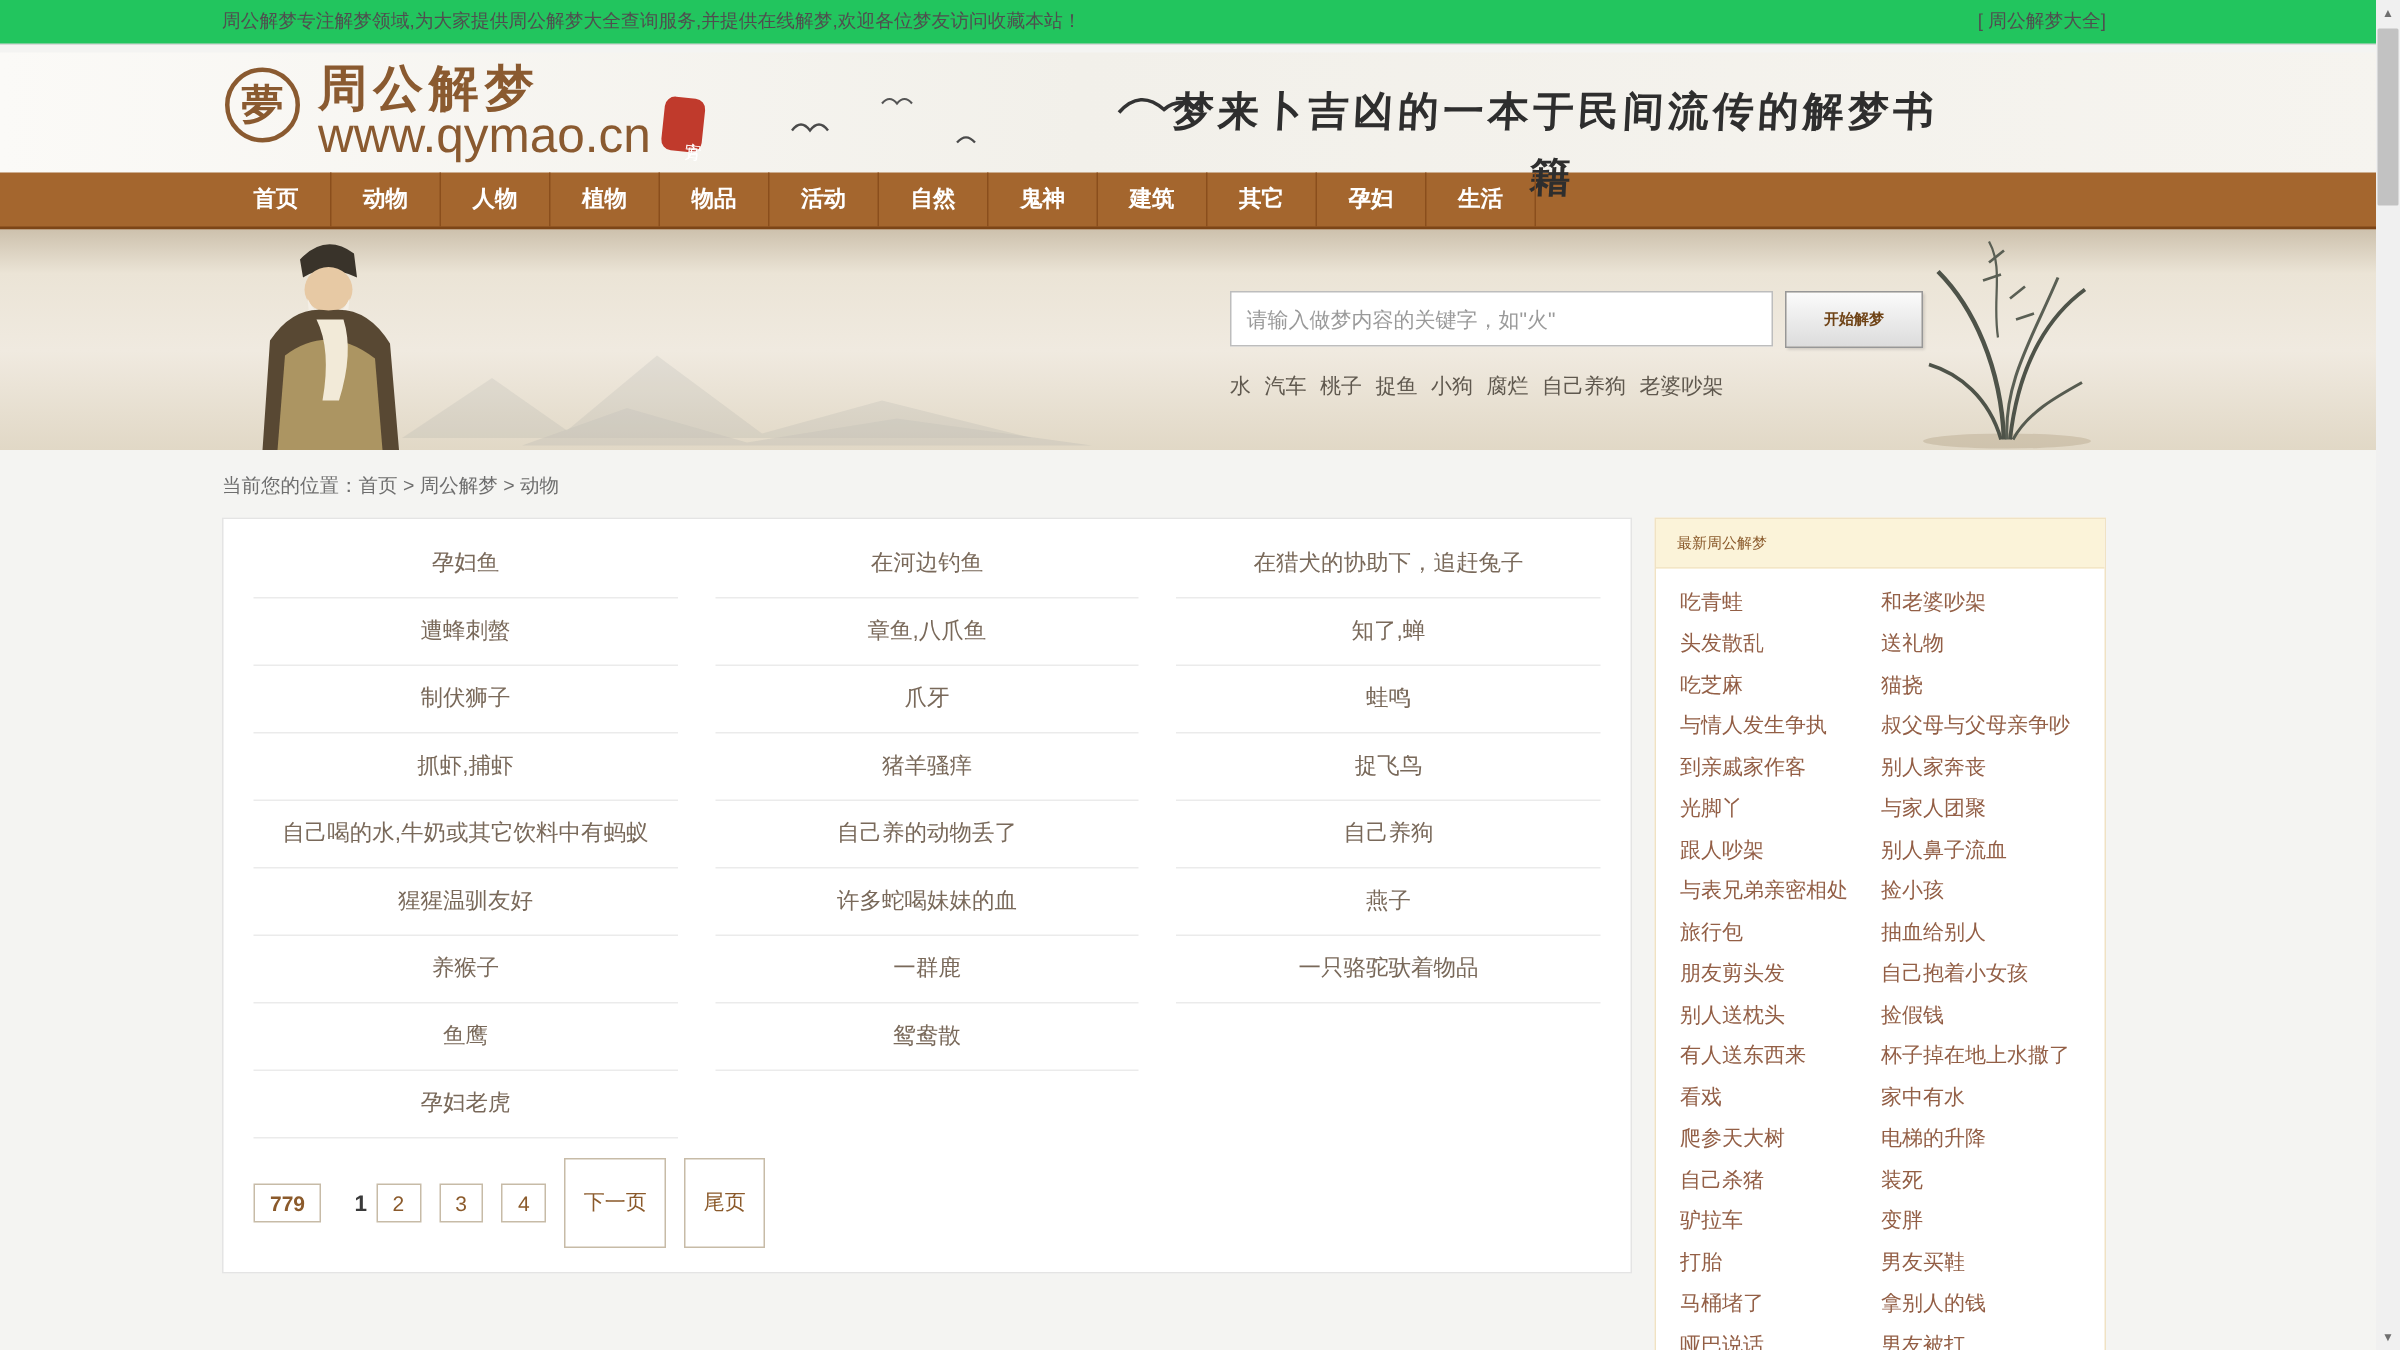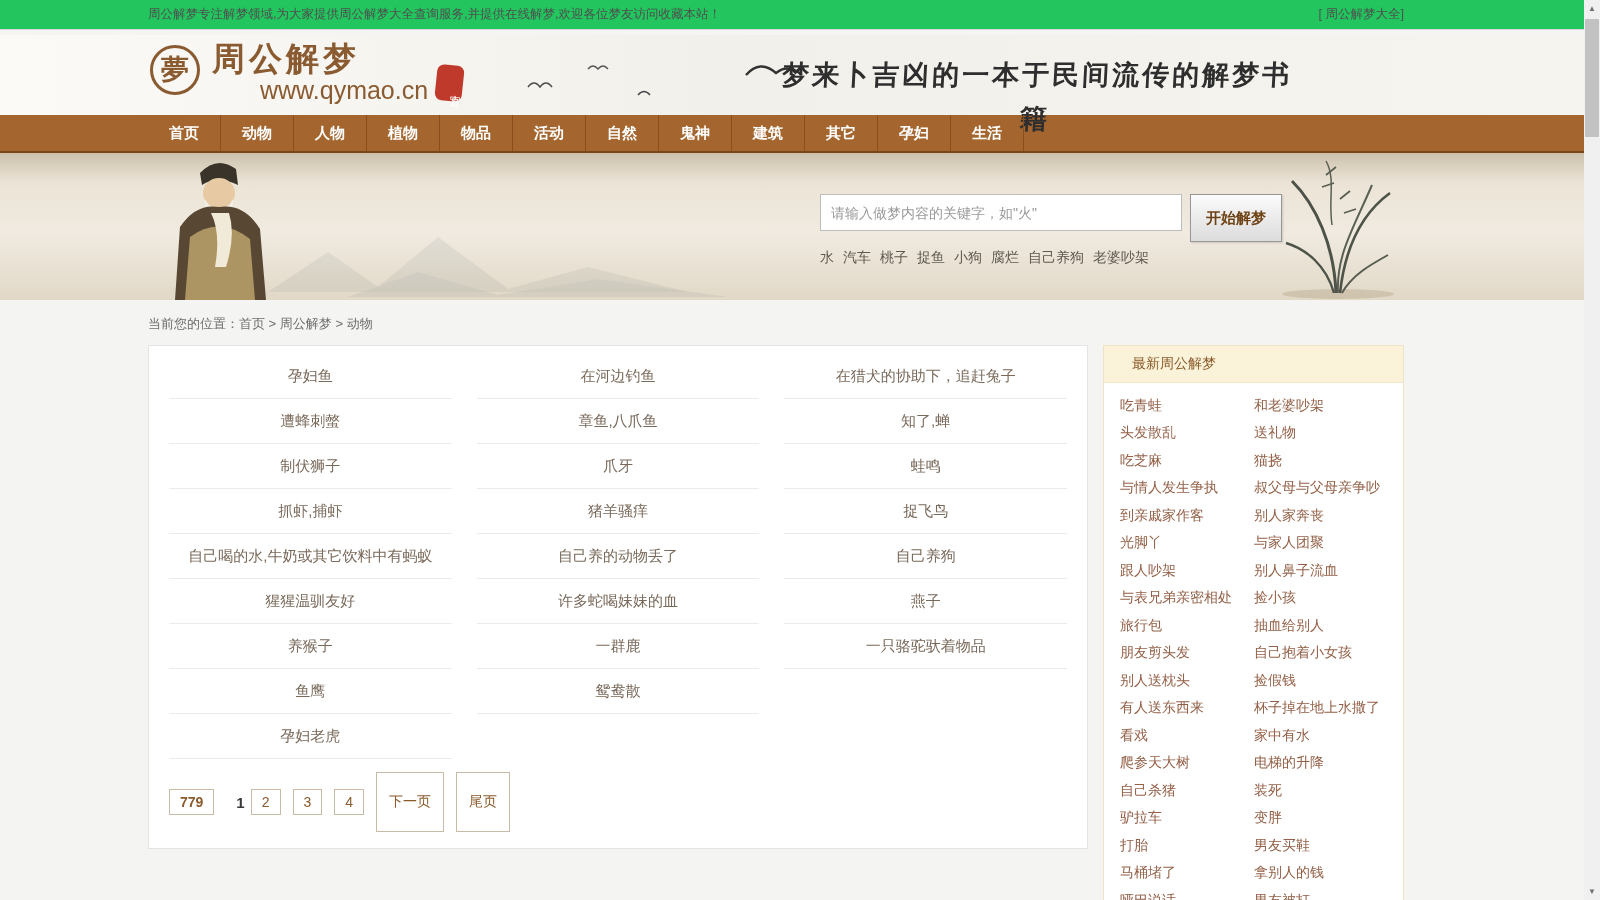--- a/index.html
+++ b/index.html
@@ -16,21 +16,21 @@
 
   
   .header { height:80px; margin-top:5px; background:linear-gradient(90deg,#fbfaf7,#f2f0ea 45%,#f6f4ef); }
   .header .container { height:80px; }
   .logo-wrap { position:absolute; left:2px; top:4px; display:flex; align-items:flex-start; cursor:pointer; }
   .logo-circle { width:50px; height:50px; border:3px solid #8a5a30; border-radius:50%; color:#8a5a30;
                  font-weight:bold; font-size:28px; display:flex; align-items:center; justify-content:center;
                  margin-top:6px; font-family:"DejaVu Serif",serif; }
   .logo-text { margin-left:12px; }
   .logo-name { color:#8a5a30; font-weight:bold; font-size:33px; letter-spacing:4px; line-height:40px; }
-  .logo-url { color:#8a5a30; font-size:25px; line-height:26px; margin-top:-2px;margin-left:48px; }
+  .logo-url { color:#8a5a30; font-size:33px; line-height:26px; margin-top:-2px; }
   .logo-seal { width:27px; height:36px; background:#c03a2c; border-radius:7px; transform:rotate(6deg);
                color:#fff; font-size:11px; line-height:12px; text-align:center; padding-top:5px;
                margin:26px 0 0 8px; writing-mode:vertical-rl; letter-spacing:1px; }
   .birds { position:absolute; left:370px; top:18px; }
   .tagline { position:absolute; left:628px; top:18px; width:520px; text-align:center;
              font-family:"DejaVu Serif",serif; font-weight:bold; font-size:27px; color:#2e2e2e;
              letter-spacing:3px; line-height:44px; transform:skewX(-3deg); }
 
   
   .nav { background:#a4662e; border-bottom:2px solid #7c4517; }
@@ -42,22 +42,22 @@
   .banner { height:147px; position:relative; overflow:hidden;
             background:linear-gradient(180deg,#cdc1ad 0,#ebe4d6 20%,#f0eae0 55%,#e1d8c6 100%); }
   .banner-inner { width:1256px; margin-left:148px; height:147px; position:relative; }
   .oldman { position:absolute; left:14px; top:0; }
   .mountains { position:absolute; left:120px; top:44px; opacity:.35; }
   .orchid { position:absolute; left:1128px; top:0; }
   .search-row { position:absolute; left:672px; top:41px; display:flex; }
   .search-input { width:362px; height:37px; border:1px solid #bdbdbd; background:#fff; padding:0 10px;
                   font-size:14px; color:#333; outline:none; font-family:"Liberation Sans","DejaVu Sans",sans-serif; }
   .search-input::placeholder { color:#9a9a9a; }
-  .search-btn { width:92px; height:48px; margin-left:8px; border:1px solid #979797;
-                background:linear-gradient(180deg,#fbfbfb,#dcdcdc); color:#6f4316; font-size:15px;
+  .search-btn { width:92px; height:38px; margin-left:8px; border:1px solid #979797;
+                background:linear-gradient(180deg,#fbfbfb,#dcdcdc); color:#6f4316; font-size:10px;
                 font-weight:bold; cursor:pointer; box-shadow:1px 1px 2px rgba(0,0,0,.15);
                 font-family:"Liberation Sans","DejaVu Sans",sans-serif; }
   .hot-words { position:absolute; left:672px; top:96px; font-size:14px; color:#5f584e; display:flex; gap:9px; }
   .hot-words span { cursor:pointer; }
 
   
   .crumbs { margin-top:15px; font-size:13px; color:#6e6e6e; }
   .crumbs .crumb { cursor:pointer; }
   .crumbs .crumb + .crumb::before { content:" > "; color:#6e6e6e; cursor:default; }
 
@@ -69,22 +69,22 @@
                color:#79695a; white-space:nowrap; overflow:hidden; cursor:pointer;text-align:center; }
   .pager { display:flex; align-items:center; gap:12px; margin:13px 0 14px; }
   .pg-box { border:1px solid #c7bba7; background:#fff; color:#8b5a2b; font-size:14px;
             padding:4px 10px; cursor:pointer; }
   .pg-total { font-weight:bold; padding:4px 10px; }
   .pg-current { font-weight:bold; color:#3a3a3a; font-size:15px; margin-left:10px; margin-right:-6px; }
   .pg-wide { padding:20px 12px; }
 
   
   .panel-side { width:301px; margin-left:15px; background:#fff; border:1px solid #f0e2c4; }
-  .side-head { background:#fbf3d9; border-bottom:1px solid #f3e6c6; padding:9px 28px;
-               color:#8a5a2b; font-size:14px; }
+  .side-head { background:#fbf3d9; border-bottom:1px solid #f3e6c6; padding:9px 14px;
+               color:#8a5a2b; font-size:10px; }
   .side-list { padding:9px 16px 20px; }
   .side-row { display:flex; height:27.5px; align-items:center; }
   .side-cell-l { flex:0 0 134px; font-size:14px; color:#935f46; white-space:nowrap; overflow:hidden; cursor:pointer; }
   .side-cell-r { flex:1; font-size:14px; color:#935f46; white-space:nowrap; overflow:hidden; cursor:pointer; }
 
   
   .scrollbar { position:absolute; right:0; top:0; width:16px; height:900px; background:#f0f0f0; z-index:50; }
   .sb-arrow { height:17px; display:flex; align-items:center; justify-content:center;
               color:#6f6f6f; font-size:8px; cursor:pointer; }
   .sb-arrow.down { position:absolute; bottom:0; left:0; right:0; }

